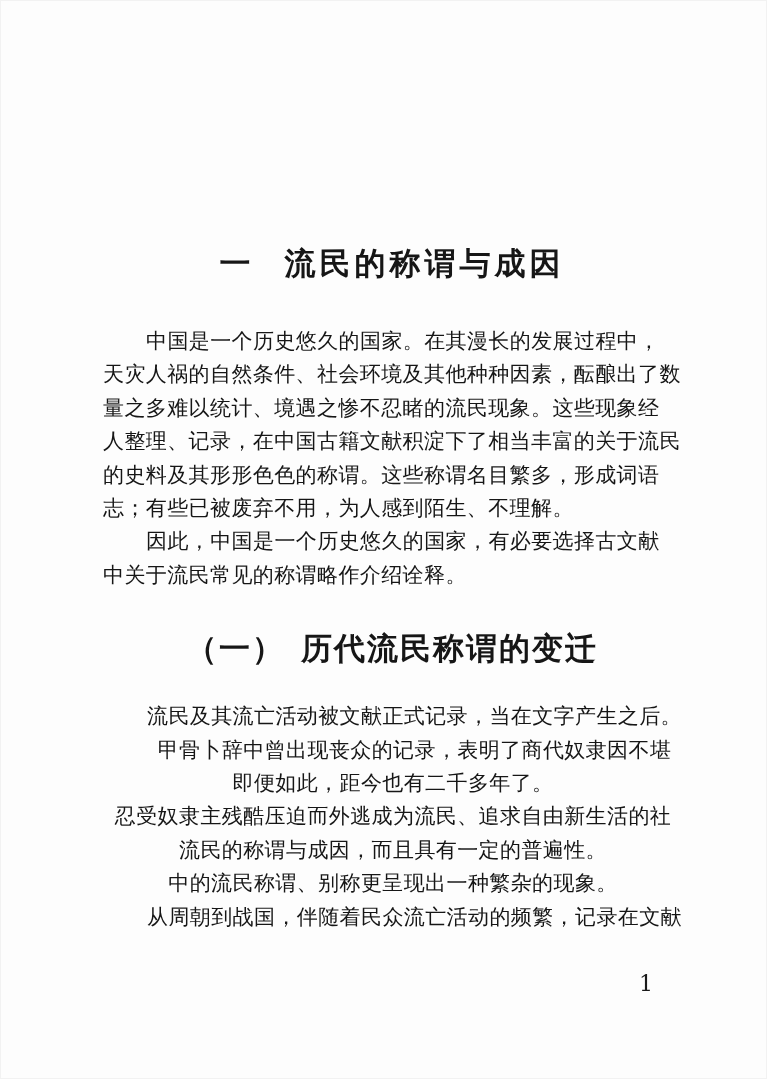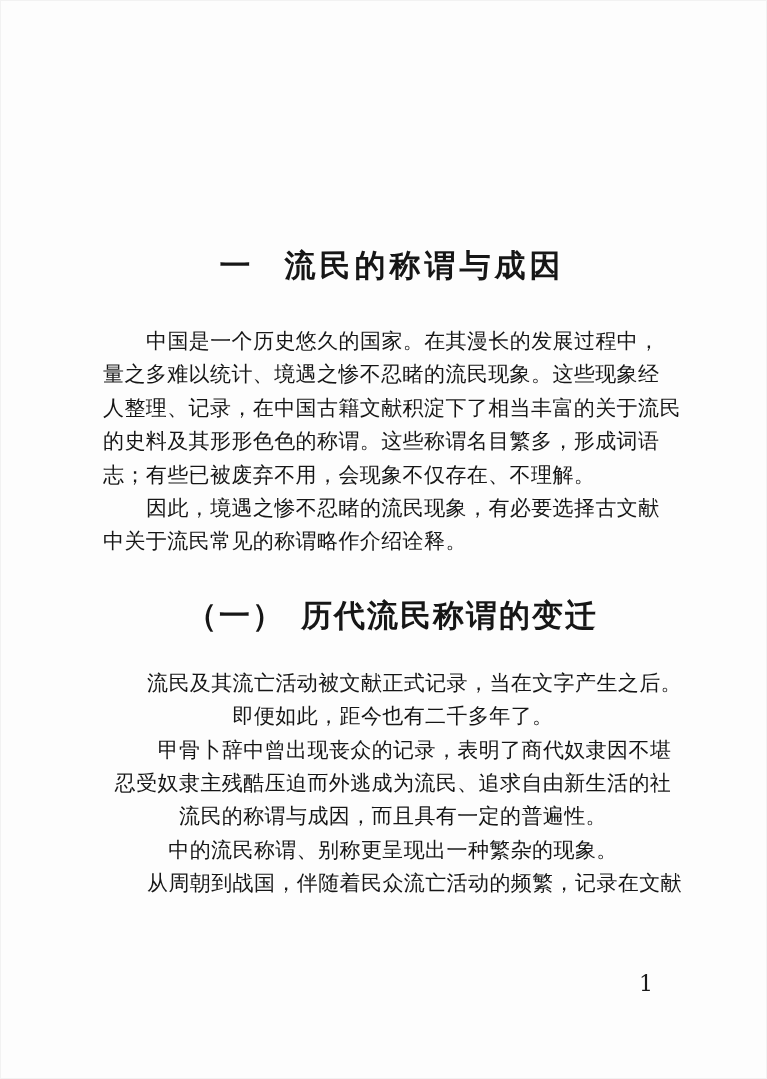--- a/index.html
+++ b/index.html
@@ -15,21 +15,21 @@
     box-shadow: inset 0 0 0 1px #f2f2f2;
     overflow: hidden;
     color: #161616;
     box-sizing: border-box;
     padding-top: 245px;
   }
   .chapter-title {
     margin: 0 0 0 103px;
     width: 578px;
     line-height: 42px;
-    font-family: Liberation Sans, sans-serif;
+    font-family: Liberation Mono, monospace;
     font-weight: bold;
     font-size: 31px;
     letter-spacing: 4px;
     text-align: center;
     white-space: nowrap;
   }
   .title-gap-wide {
     display: inline-block;
     width: 30px;
   }
@@ -77,34 +77,35 @@
 </style>
 </head>
 <body>
 
 <div class="page">
 
   <h1 class="chapter-title"><span>一</span><span class="title-gap-wide"></span><span>流民的称谓与成因</span></h1>
 
   <div class="body-block body-block-1">
     <div class="line indent">中国是一个历史悠久的国家。在其漫长的发展过程中，</div>
+    <div class="line">天灾人祸的自然条件、社会环境及其他种种因素，酝酿出了数</div>
     <div class="line">量之多难以统计、境遇之惨不忍睹的流民现象。这些现象经</div>
     <div class="line">人整理、记录，在中国古籍文献积淀下了相当丰富的关于流民</div>
     <div class="line">的史料及其形形色色的称谓。这些称谓名目繁多，形成词语</div>
-    <div class="line">志；有些已被废弃不用，会现象不仅存在、不理解。</div>
-    <div class="line indent">因此，境遇之惨不忍睹的流民现象，有必要选择古文献</div>
+    <div class="line">志；有些已被废弃不用，为人感到陌生、不理解。</div>
+    <div class="line indent">因此，中国是一个历史悠久的国家，有必要选择古文献</div>
     <div class="line">中关于流民常见的称谓略作介绍诠释。</div>
   </div>
 
   <h2 class="section-heading"><span>（一）</span><span class="title-gap-narrow"></span><span>历代流民称谓的变迁</span></h2>
 
   <div class="body-block body-block-2">
     <div class="line indent">流民及其流亡活动被文献正式记录，当在文字产生之后。</div>
+    <div class="line indent">甲骨卜辞中曾出现丧众的记录，表明了商代奴隶因不堪</div>
     <div class="line">即便如此，距今也有二千多年了。</div>
-    <div class="line indent">甲骨卜辞中曾出现丧众的记录，表明了商代奴隶因不堪</div>
     <div class="line">忍受奴隶主残酷压迫而外逃成为流民、追求自由新生活的社</div>
     <div class="line">流民的称谓与成因，而且具有一定的普遍性。</div>
     <div class="line">中的流民称谓、别称更呈现出一种繁杂的现象。</div>
     <div class="line indent">从周朝到战国，伴随着民众流亡活动的频繁，记录在文献</div>
   </div>
 
   <div class="page-number">1</div>
 
 </div>
 

